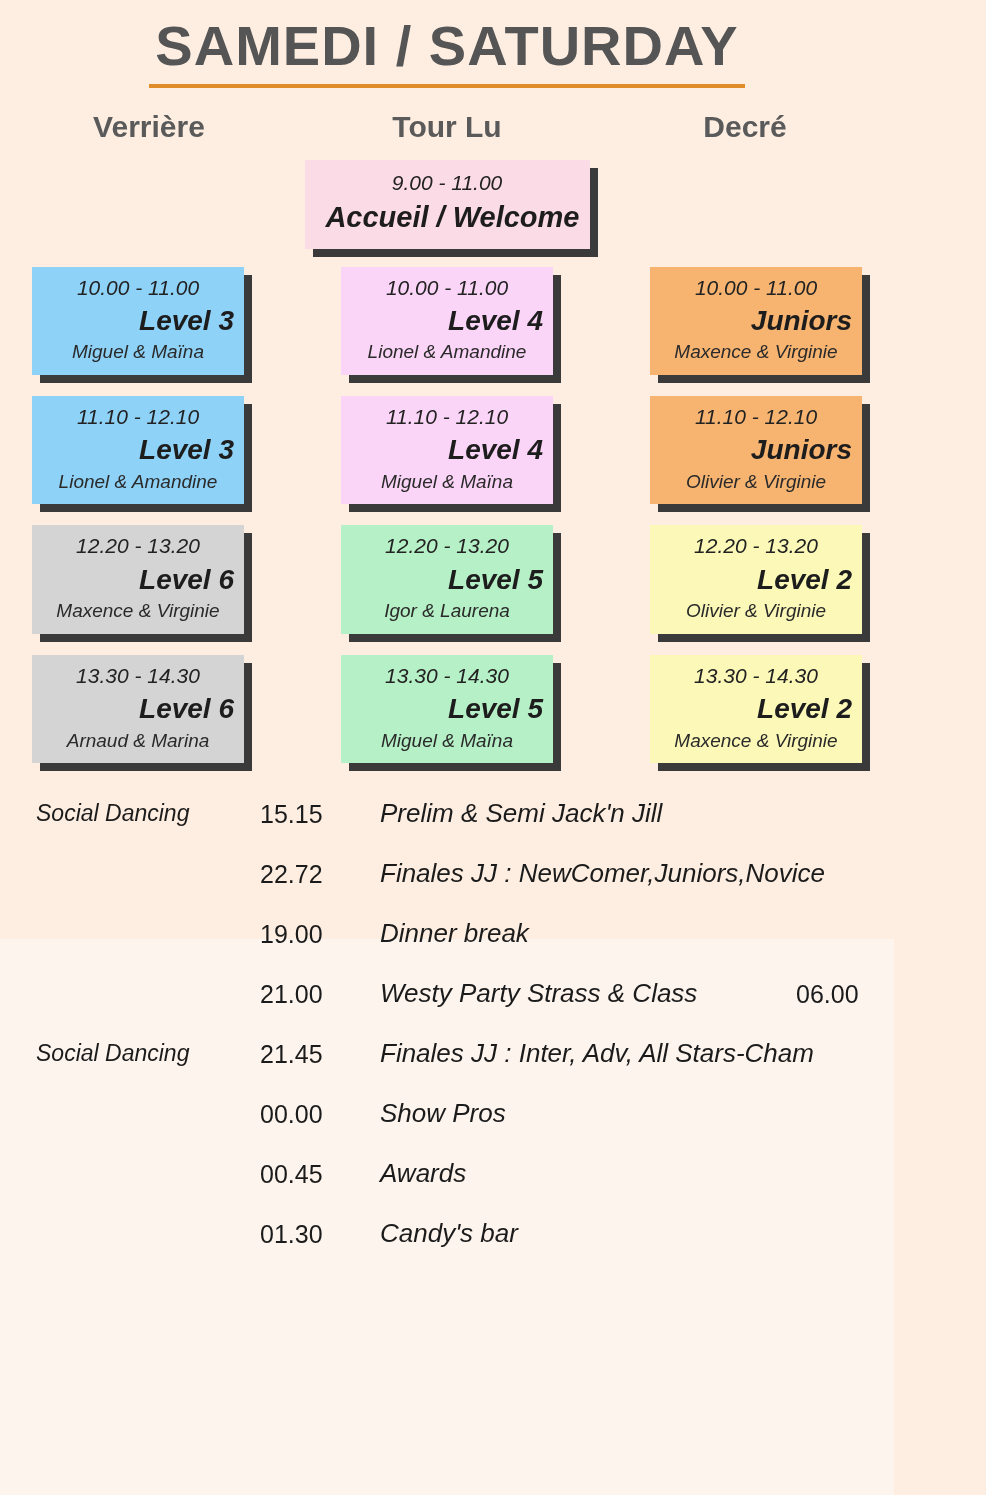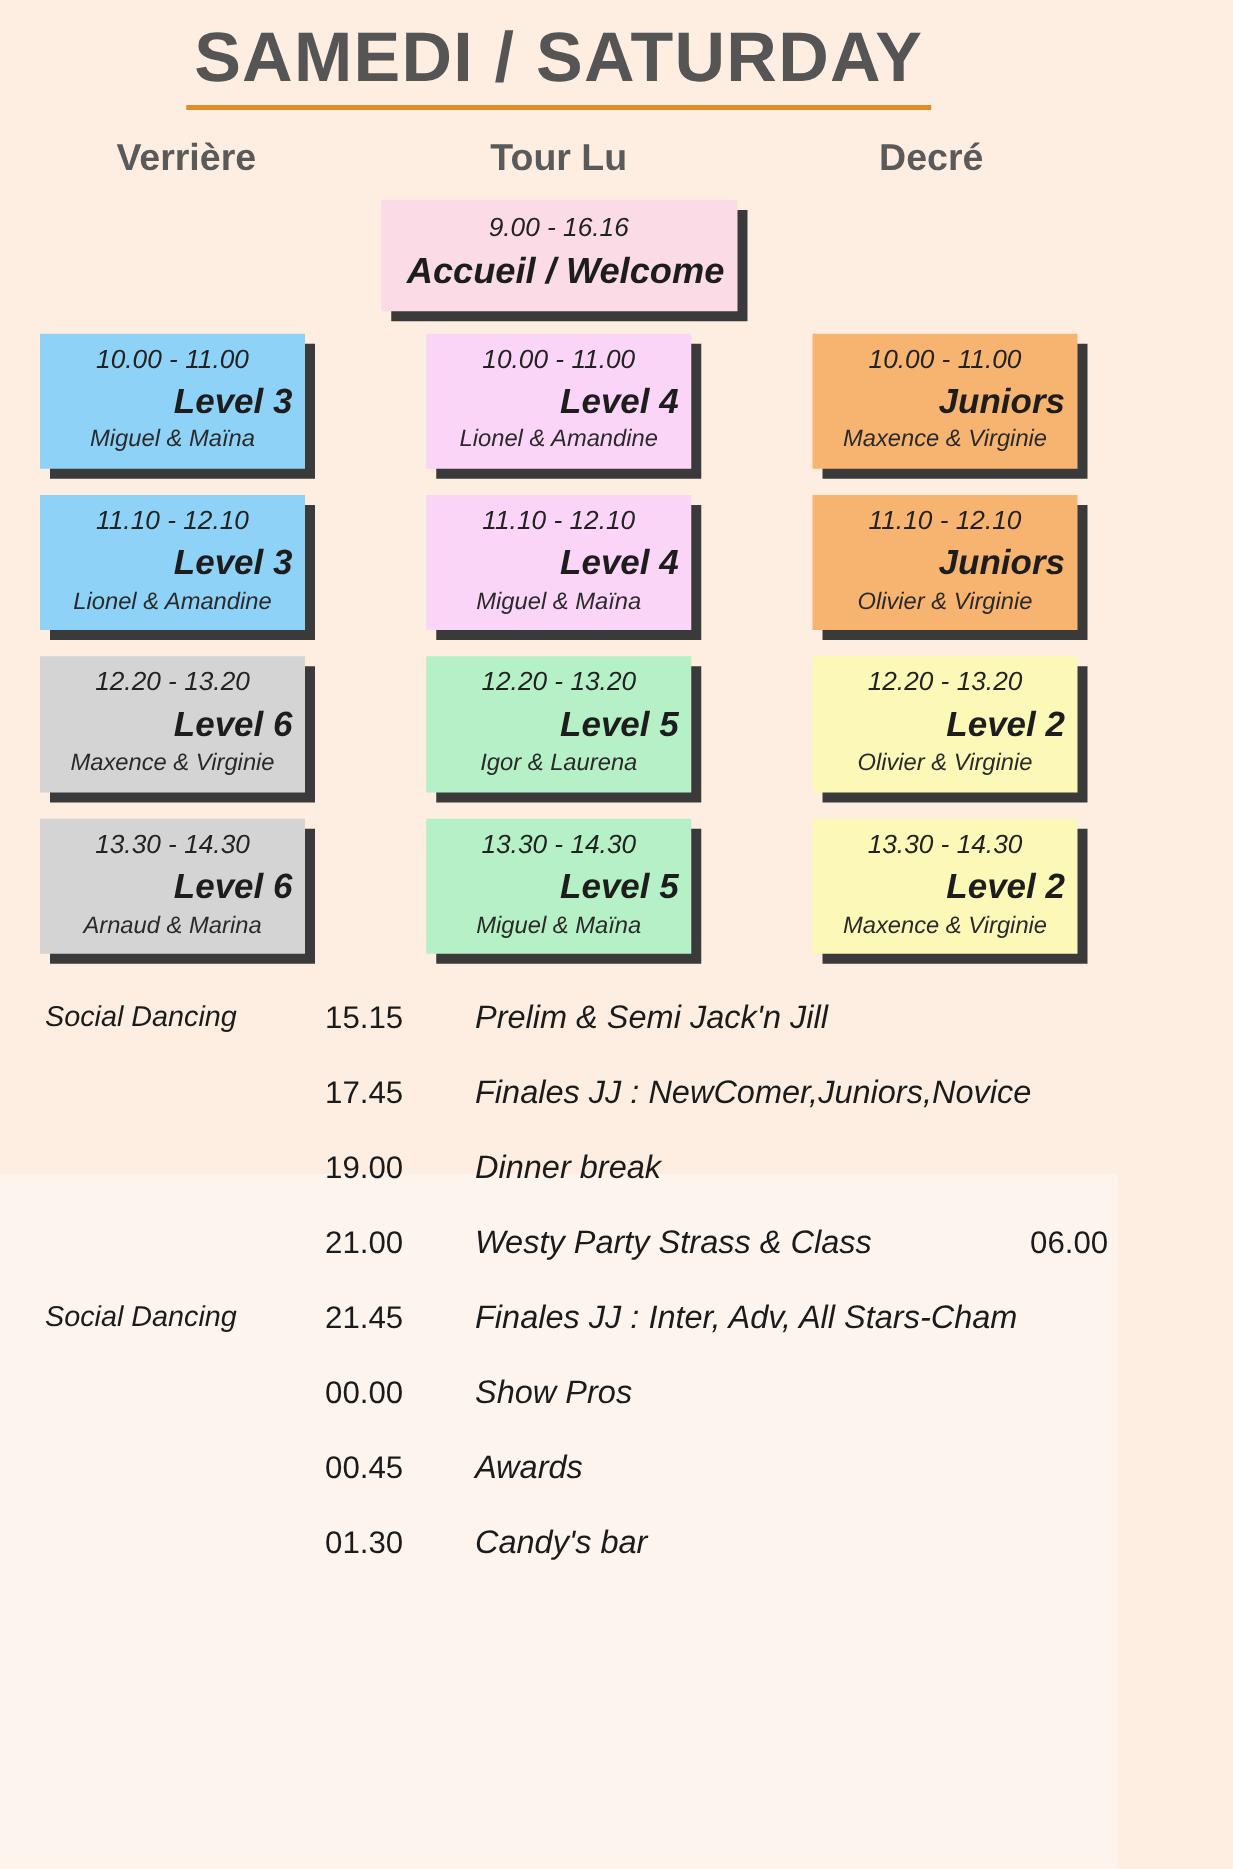--- a/index.html
+++ b/index.html
@@ -152,21 +152,21 @@
     position: relative;
   }
   .ev-sub {
     font-style: italic;
     font-size: 19px;
     color: #1b1b1b;
     margin-top: 2px;
   }
   .ev-endtime {
     position: absolute;
-    left: 444px;
+    left: 416px;
     top: 2px;
     font-style: normal;
     font-size: 25px;
     color: #1b1b1b;
   }
 </style>
 </head>
 <body>
 
 <div class="page">
@@ -182,21 +182,21 @@
     <div class="room-col">
       <div class="room-name">Tour Lu</div>
     </div>
     <div class="room-col">
       <div class="room-name">Decré</div>
     </div>
   </div>
 
   <div class="welcome-row">
     <div class="card welcome-card" style="background: rgb(251, 219, 230);">
-      <div class="time">9.00 - 16.16</div>
+      <div class="time">9.00 - 11.00</div>
       <div class="level">Accueil / Welcome</div>
     </div>
   </div>
 
   <div class="grid">
 
     <div class="grid-row">
       <div class="cell">
         <div class="card class-card" style="background: rgb(142, 210, 248);">
           <div class="time">10.00 - 11.00</div>
@@ -299,21 +299,21 @@
     <div class="ev-row">
       <div class="ev-social">Social Dancing</div>
       <div class="ev-time">15.15</div>
       <div class="ev-desc">
         <span>Prelim &amp; Semi Jack'n Jill</span>
       </div>
     </div>
 
     <div class="ev-row">
       <div class="ev-social"></div>
-      <div class="ev-time">17.45</div>
+      <div class="ev-time">22.72</div>
       <div class="ev-desc">Finales JJ : NewComer,Juniors,Novice</div>
     </div>
 
     <div class="ev-row">
       <div class="ev-social"></div>
       <div class="ev-time">19.00</div>
       <div class="ev-desc">Dinner break</div>
     </div>
 
     <div class="ev-row">

